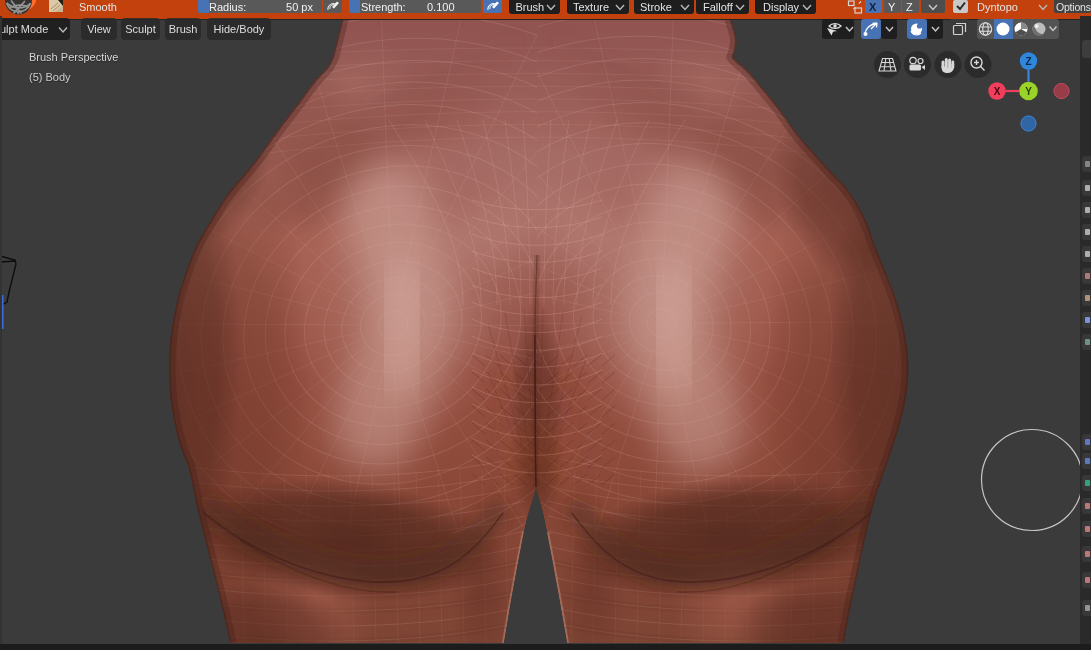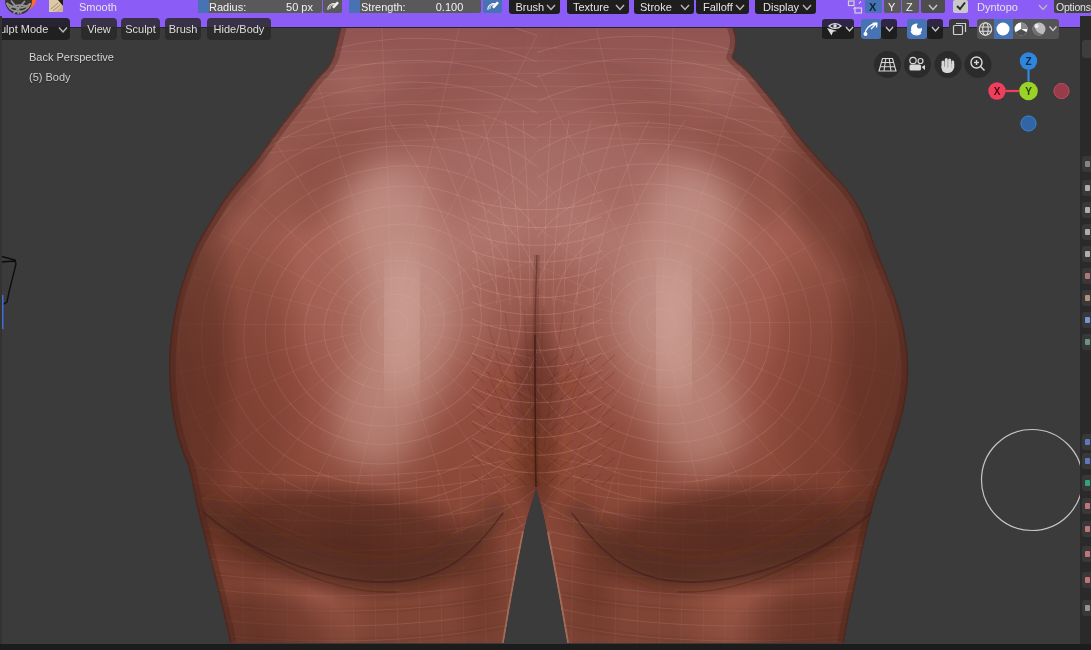--- a/index.html
+++ b/index.html
@@ -1,17 +1,17 @@
 <!DOCTYPE html>
 <html><head><meta charset="utf-8"><style>
 
 *{margin:0;padding:0;box-sizing:border-box}
 html,body{width:1091px;height:650px;overflow:hidden;background:#3b3b3b;font-family:"Liberation Sans",sans-serif;-webkit-font-smoothing:antialiased;}
 .abs{position:absolute}
-#topbar{position:absolute;left:0;top:0;width:1091px;height:28px;background:#8b5cf6;border-bottom:1px solid #242424}
+#topbar{position:absolute;left:0;top:0;width:1091px;height:20px;background:#c2410c;border-bottom:1px solid #242424}
 .fld{position:absolute;top:0;height:14px;background:#1e1e1e;border-radius:0 0 3px 3px}
 .sl{position:absolute;top:0;height:13px;background:#595959;border-radius:0 0 2px 2px;overflow:hidden}
 .sl .fill{position:absolute;left:0;top:0;bottom:0;background:#4772b3}
 .t{position:absolute;font-size:11px;color:#e4e4e4;white-space:nowrap}
 .tw{color:#f1f1f1}
 .btn{position:absolute;top:0;height:13px;border-radius:0 0 2px 2px}
 #row2menu .m{position:absolute;top:18px;height:22px;background:rgba(41,41,41,0.85);border-radius:4px;color:#dedede;font-size:11px;line-height:22px;text-align:center}
 .vbtn{position:absolute;top:19px;height:20px;background:rgba(24,24,24,0.8);border-radius:3px}
 
 </style></head><body>
@@ -550,21 +550,21 @@
       <g fill="none" stroke="#e8e8e8">
         <path d="M2,10 A5.5,5.5 0 0 1 11,5" stroke-width="1.1"></path>
         <path d="M4,9 A3.4,3.4 0 0 1 9.5,5.5" stroke-width="1"></path>
       </g>
       <path d="M6,7 L11,1.5 L13,3 L8,8.5 Z" fill="#f0f0f0"></path>
     </svg>
 <div class="sl" style="left:349px;width:132px">
       <div class="fill" style="width:11px"></div>
     </div>
 <div class="t tw" style="left:361px;top:1px">Strength:</div>
-<div class="t tw" style="left:427px;top:1px;width:45px;text-align:center">0.100</div>
+<div class="t tw" style="left:427px;top:1px;width:45px;text-align:left">0.100</div>
 <div class="btn" style="left:483px;width:19px;background:#4772b3"></div>
 <svg class="abs" style="left:486px;top:0" width="13" height="13" viewBox="0 0 13 13">
       <g fill="none" stroke="#ffffff">
         <path d="M2,10 A5.5,5.5 0 0 1 11,5" stroke-width="1.1"></path>
         <path d="M4,9 A3.4,3.4 0 0 1 9.5,5.5" stroke-width="1"></path>
       </g>
       <path d="M6,7 L11,1.5 L13,3 L8,8.5 Z" fill="#ffffff"></path>
     </svg>
 <div class="fld" style="left:509px;width:51px"></div>
     <div class="t" style="left:515.5px;top:1px">Brush</div>
@@ -675,21 +675,21 @@
         <path d="M44,10 L38.4,13.3 A6.5,6.5 0 0 0 49.6,13.3 Z" fill="#4f4f4f"></path>
       </g>
       <g>
         <circle cx="62" cy="10" r="6.5" fill="#bcbcbc"></circle>
         <path d="M58,4.8 A6.5,6.5 0 0 0 67,15.2 A8.5,8.5 0 0 1 58,4.8" fill="#6f6f6f"></path>
         <circle cx="59.5" cy="7.2" r="2.1" fill="#ebebeb"></circle>
       </g>
       <path d="M72.5,7.5 L76,11.5 L79.5,7.5" fill="none" stroke="#c9c9c9" stroke-width="1.4"></path>
     </svg>
 </div>
-<div class="t" style="left:29px;top:51px;color:#d6d6d6;text-shadow:0 1px 1px rgba(0,0,0,.4)">Back Perspective</div>
+<div class="t" style="left:29px;top:51px;color:#d6d6d6;text-shadow:0 1px 1px rgba(0,0,0,.4)">Brush Perspective</div>
 <div class="t" style="left:29px;top:71px;color:#cfcfcf;text-shadow:0 1px 1px rgba(0,0,0,.4)">(5) Body</div>
 <div class="abs" style="left:1080px;top:16px;width:11px;height:634px;background:#2a2a2a"></div>
 <div class="abs" style="left:1080px;top:16px;width:11px;height:634px;overflow:hidden">
     <div class="abs" style="left:2px;top:24px;width:12px;height:18px;background:#3d3d3d;border-radius:3px 0 0 3px"></div>
     <div class="abs" style="left:2px;top:140px;width:12px;height:16px;background:#383838;border-radius:3px 0 0 3px"></div>
     <div class="abs" style="left:5px;top:145px;width:5px;height:6px;background:#999;border-radius:1px;opacity:.8"></div>
     <div class="abs" style="left:2px;top:164px;width:12px;height:16px;background:#383838;border-radius:3px 0 0 3px"></div>
     <div class="abs" style="left:5px;top:169px;width:5px;height:6px;background:#ccc;border-radius:1px;opacity:.8"></div>
     <div class="abs" style="left:2px;top:186px;width:12px;height:16px;background:#383838;border-radius:3px 0 0 3px"></div>
     <div class="abs" style="left:5px;top:191px;width:5px;height:6px;background:#ccc;border-radius:1px;opacity:.8"></div>

